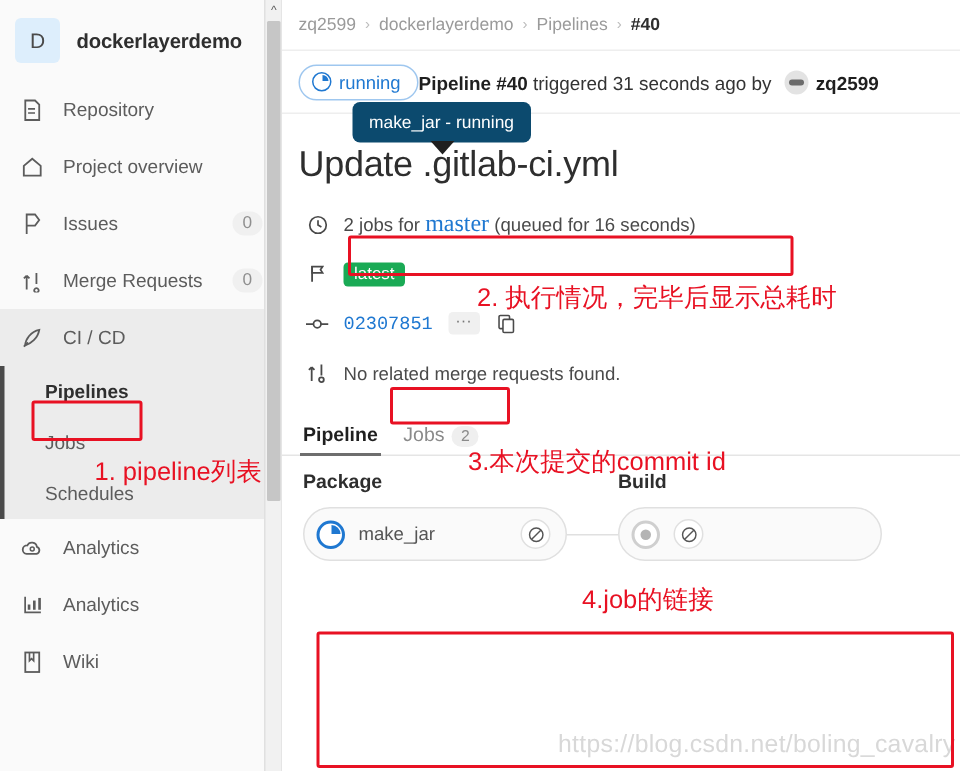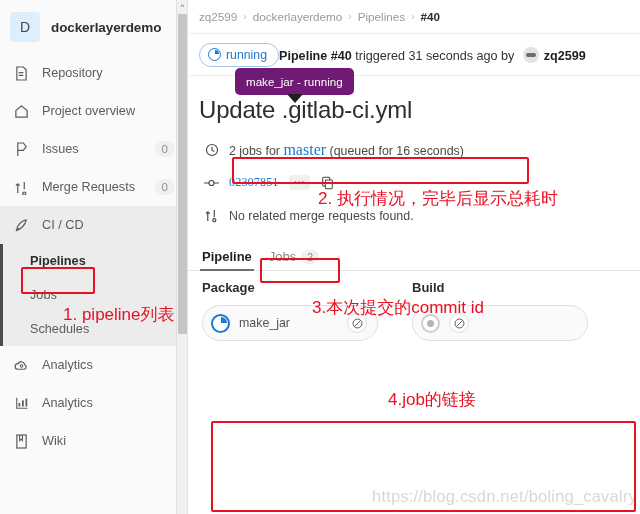--- a/index.html
+++ b/index.html
@@ -113,21 +113,21 @@
     display: flex; align-items: center; gap: 10px;
     font-size: 12.4px; color: #4a4a4a; height: 33px; padding-left: 5px;
   }
   .info-row .ico { width: 15px; flex: 0 0 15px; display:flex; align-items:center; justify-content:center; color: #4a4a4a; }
   .mono-branch { font-family: Liberation Serif, serif; color: #1f78d1; font-size: 16px; }
   .badge-latest {
     background: #1aaa55; color: #fff; border-radius: 3px;
     padding: 2px 7px; font-size: 11.3px; font-weight: 500;
   }
   .commit-sha {
-    font-family: Liberation Serif, serif; color: #1f78d1; font-size: 12.4px;
+    font-family: Liberation Mono, monospace; color: #1f78d1; font-size: 12.4px;
   }
   .ellipsis-btn {
     background: #f0f0f0; border-radius: 3px; color: #777; font-size: 11px;
     padding: 0px 5px 3px 5px; line-height: 11px; height: 15px; display: inline-flex; align-items: center;
   }
 
   
   .tabs { display: flex; align-items: flex-end; gap: 17px; padding-left: 14px; margin-top: 11px; height: 28px;
           border-bottom: 1px solid #e5e5e5; position: relative; }
   .tab { font-size: 13px; color: #8a8a8a; padding-bottom: 6px; position: relative; }
@@ -138,21 +138,21 @@
   .tab-count {
     background: #efefef; color: #8a8a8a; border-radius: 8px; font-size: 10.5px;
     padding: 1px 6px; margin-left: 5px; font-weight: normal;
   }
 
   
   .graph { padding: 9px 0 0 14px; position: relative; }
   .stage-heads { display: flex; }
   .stage-head { font-size: 13px; font-weight: bold; color: #2e2e2e; }
   .stage-head.s1 { width: 210px; }
-  .nodes-row { display: flex; align-items: flex-start; margin-top: 10px; }
+  .nodes-row { display: flex; align-items: center; margin-top: 10px; }
   .job-node {
     display: flex; align-items: center; gap: 9px;
     border: 1px solid #e0e0e0; border-radius: 19px; background: #fafafa;
     height: 36px; padding: 0 10px 0 8px; min-width: 176px; position: relative;
   }
   .job-ico { width: 19px; height: 19px; flex: 0 0 19px; position: relative; }
   .job-ico.running {
     border-radius: 50%; border: 2px solid #1f78d1; background: #fff;
   }
   .job-ico.running::after {
@@ -169,21 +169,21 @@
   .job-label { font-size: 12.4px; color: #555; flex: 1; white-space: nowrap; }
   .cancel-btn {
     width: 20px; height: 20px; border-radius: 50%; border: 1px solid #e0e0e0;
     background: #fff; display: flex; align-items: center; justify-content: center;
     flex: 0 0 20px;
   }
   .ban-ico { width: 11px; height: 11px; display:block; }
   .connector { width: 34px; height: 1px; background: #e0e0e0; }
 
   .tooltip {
-    position: absolute; background: #701a75; color: #fff; font-size: 11.6px;
+    position: absolute; background: #0c4a6e; color: #fff; font-size: 11.6px;
     padding: 7px 11px; border-radius: 5px; white-space: nowrap; z-index: 40;
   }
   .tooltip::after {
     content: ""; position: absolute; left: 50%; margin-left: -7px; bottom: -8px;
     border-left: 8px solid transparent; border-right: 8px solid transparent;
     border-top: 9px solid #1f1f1f;
   }
 
   
   .anno-box { position: absolute; border: 2.5px solid #e81123; border-radius: 2px; z-index: 30; pointer-events: none; }
@@ -338,20 +338,29 @@
       <div class="info-row">
         <span class="ico">
           <svg width="14" height="14" viewBox="0 0 16 16">
               <circle cx="8" cy="8" r="6.3" fill="none" stroke="currentColor" stroke-width="1.3"></circle>
               <path d="M8 4.3 V8 l2.6 1.6" fill="none" stroke="currentColor" stroke-width="1.3"></path>
             </svg>
         </span>
         <span><span>2 jobs for </span><span class="mono-branch">master</span><span> (queued for 16 seconds)</span></span>
       </div>
 
+      <div class="info-row">
+        <span class="ico">
+          <svg width="14" height="15" viewBox="0 0 16 16">
+              <path d="M3.5 2 v12" stroke="currentColor" stroke-width="1.4" fill="none"></path>
+              <path d="M3.5 2.5 h8 l-1.6 2.4 1.6 2.4 h-8 Z" fill="none" stroke="currentColor" stroke-width="1.3"></path>
+            </svg>
+        </span>
+        <span class="badge-latest">latest</span>
+      </div>
 
       <div class="info-row">
         <span class="ico">
           <svg width="16" height="12" viewBox="0 0 18 12">
               <circle cx="9" cy="6" r="3" fill="none" stroke="currentColor" stroke-width="1.4"></circle>
               <path d="M0 6 h6 M12 6 h6" stroke="currentColor" stroke-width="1.4"></path>
             </svg>
         </span>
         <span class="commit-sha">02307851</span>
         <span class="ellipsis-btn">···</span>

